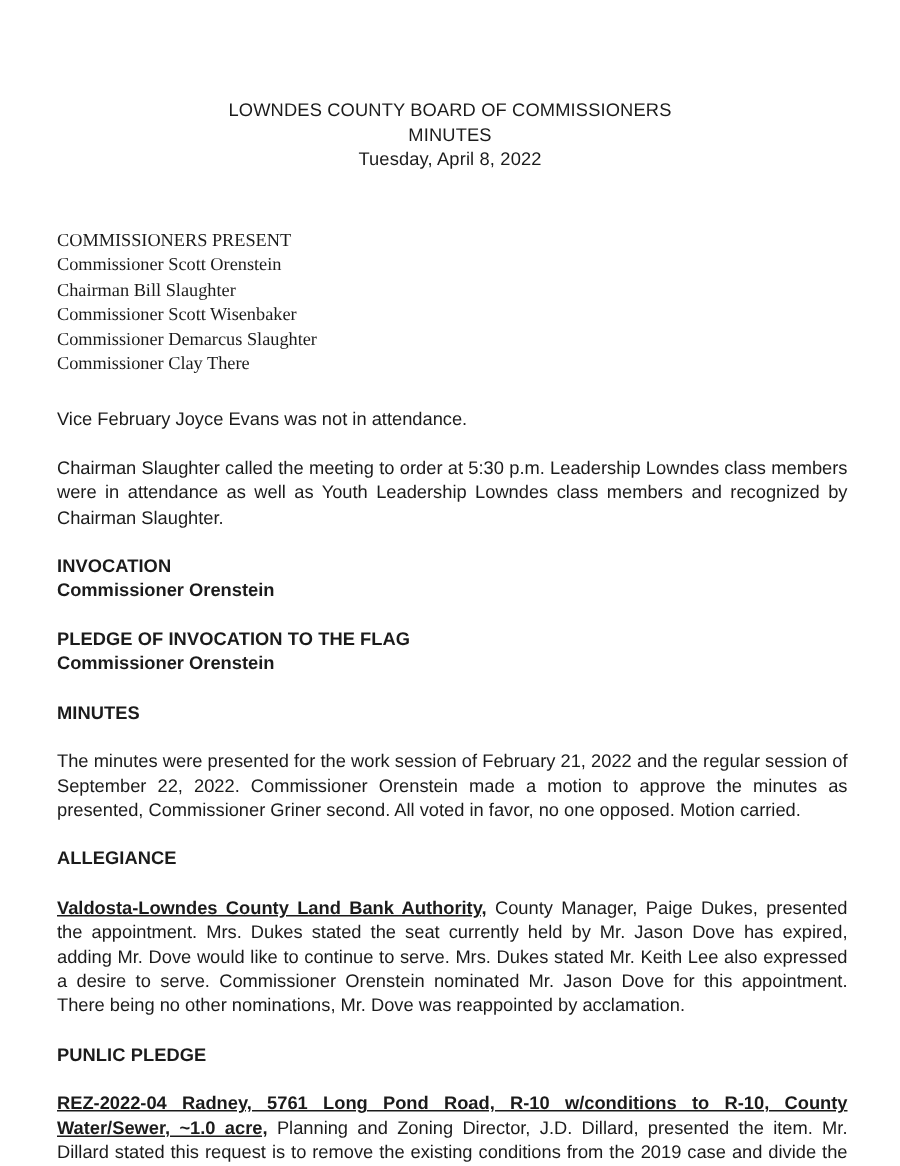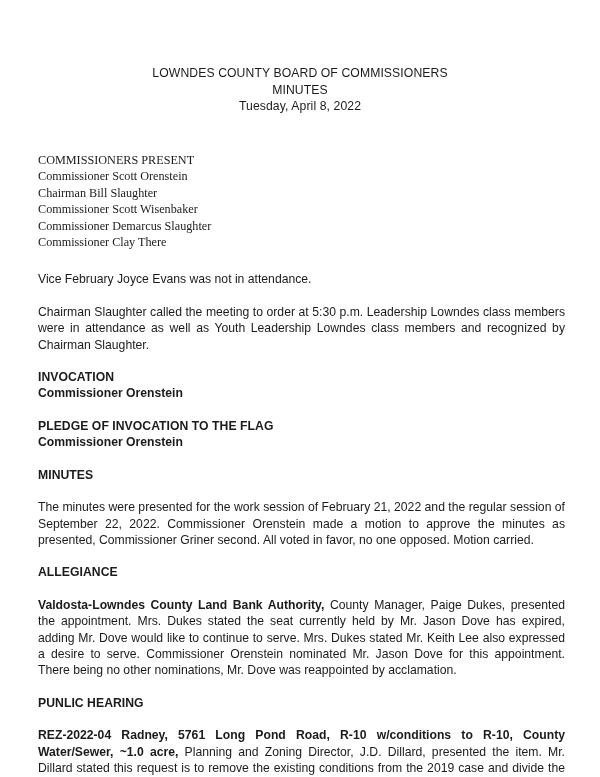--- a/index.html
+++ b/index.html
@@ -67,20 +67,21 @@
     letter-spacing: 0.05px;
   }
   .sub {
     font-size: 12.2px;
     line-height: 16.4px;
     margin: 0;
     font-weight: bold;
   }
   b.lead {
     font-weight: bold;
+    text-decoration: underline;
   }
 </style>
 </head>
 <body>
 
 <div class="page">
 
   <div class="doc-header">
     <span class="hline">LOWNDES COUNTY BOARD OF COMMISSIONERS</span>
     <span class="hline">MINUTES</span>
@@ -127,20 +128,20 @@
     <div class="gap-md"></div>
 
     <p class="heading">ALLEGIANCE</p>
 
     <div class="gap-md"></div>
 
     <p class="para"><b class="lead">Valdosta-Lowndes County Land Bank Authority,</b><span> County Manager, Paige Dukes, presented the appointment.  Mrs. Dukes stated the seat currently held by Mr. Jason Dove has expired, adding Mr. Dove would like to continue to serve.  Mrs. Dukes stated Mr. Keith Lee also expressed a desire to serve.  Commissioner Orenstein nominated Mr. Jason Dove for this appointment.  There being no other nominations, Mr. Dove was reappointed by acclamation.</span></p>
 
     <div class="gap-md"></div>
 
-    <p class="heading">PUNLIC HEARING</p>
+    <p class="heading">PUNLIC PLEDGE</p>
 
     <div class="gap-md"></div>
 
     <p class="para"><b class="lead">REZ-2022-04 Radney, 5761 Long Pond Road, R-10 w/conditions to R-10, County Water/Sewer, ~1.0 acre,</b><span> Planning and Zoning Director, J.D. Dillard, presented the item.  Mr. Dillard stated this request is to remove the existing conditions from the 2019 case and divide the northern parcel into two 1/4 acre lots for the purpose of building three spec homes at approximately 2,000 square feet within the next twelve to eighteen months.</span></p>
 
   </div>
 </div>
 
 </body></html>

